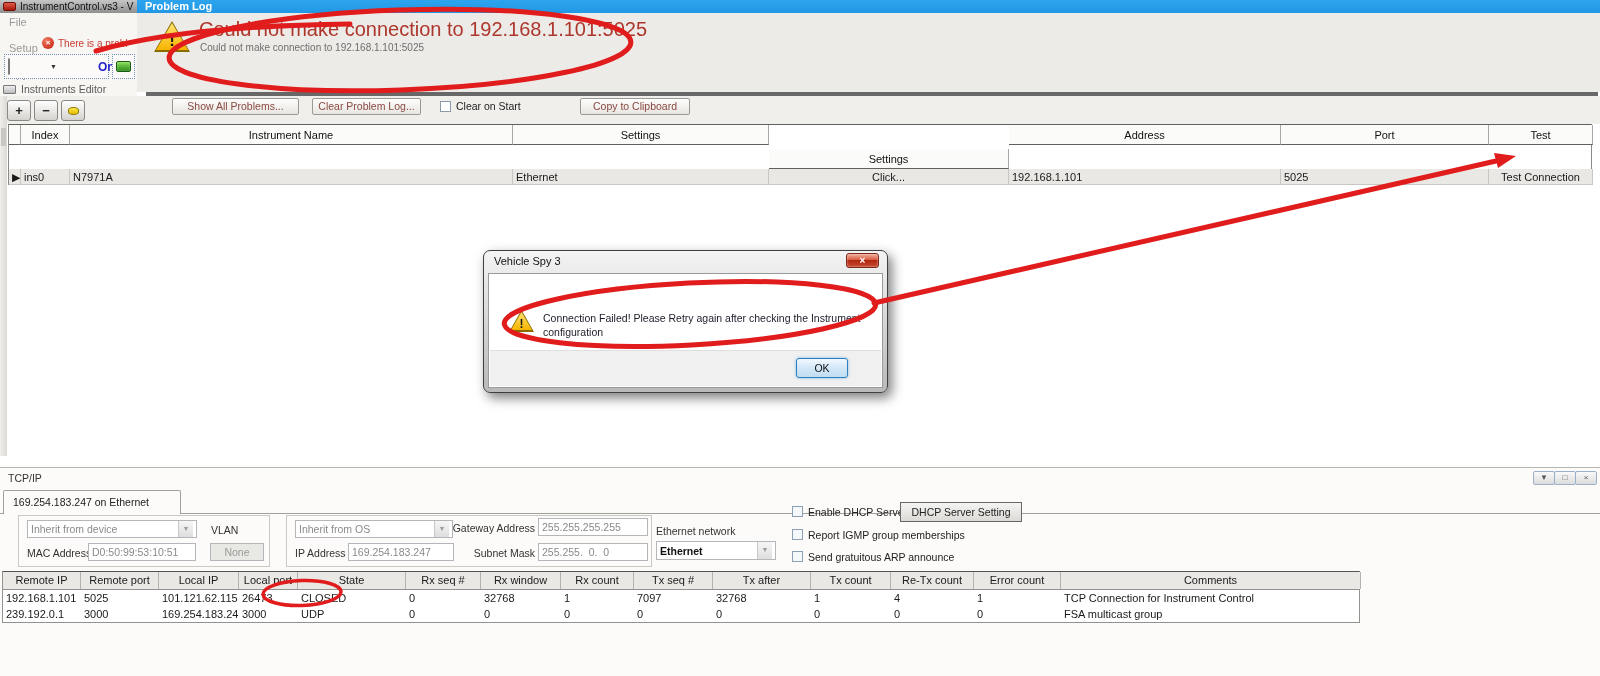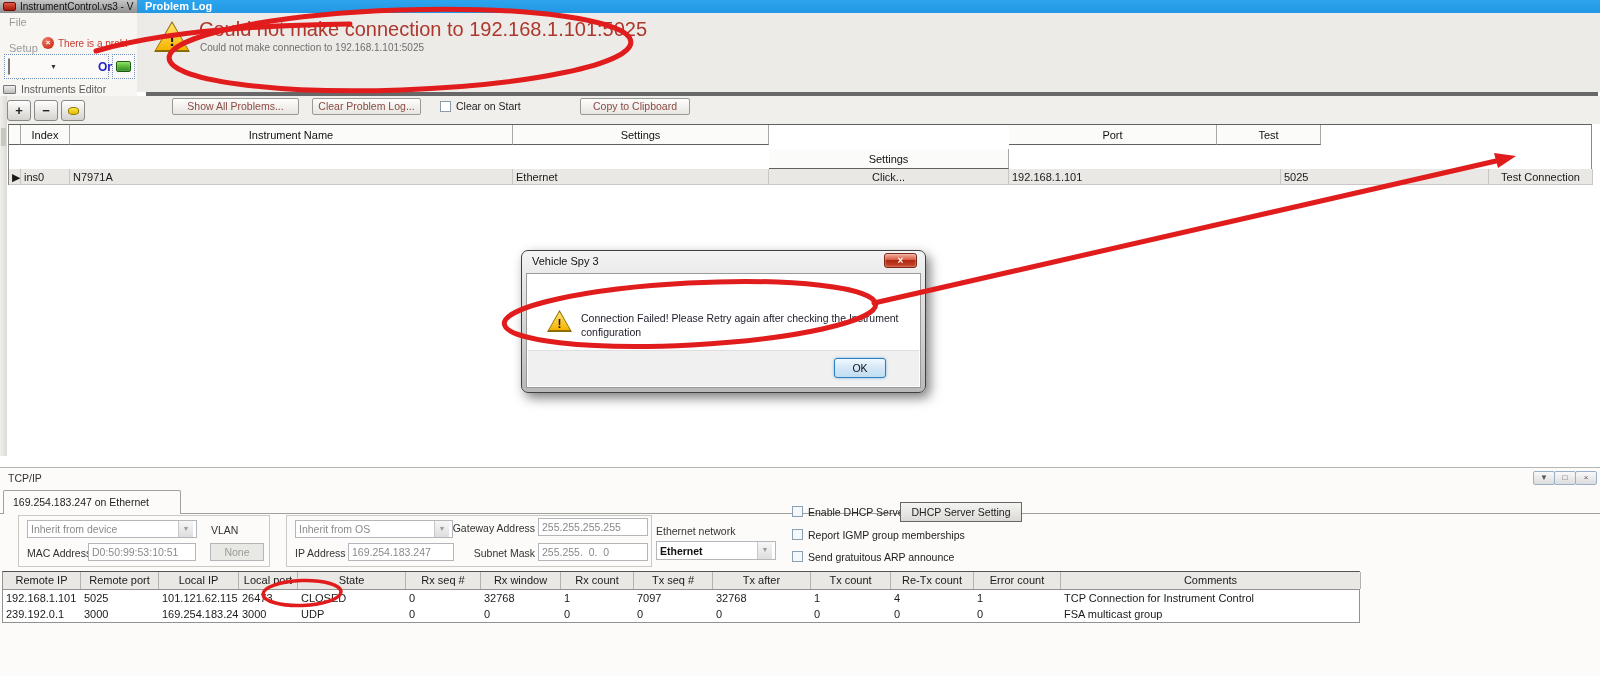--- a/index.html
+++ b/index.html
@@ -79,21 +79,21 @@
   #conn-table .th { height:17px; background:#e9e8e5; border-right:1px solid #b5b3af; color:#1a1a1a; }
   #conn-table .td { height:16px; border:none; color:#1a1a1a; }
   #conn-table .trow.thead { border-bottom:1px solid #94928e; }
 
   
   #gutter { left:0; top:96px; width:7px; height:360px; background:linear-gradient(to right,#f0efec,#dcdad5); }
   #gutter-mark { left:1px; top:128px; width:5px; height:18px; background:#c9c7c2; }
 
   
   #dialog { left:483px; top:250px; width:405px; height:143px; border:1px solid #3f3f3f; border-radius:7px;
-    background:linear-gradient(#f4f4f4,#b9b9b9); box-shadow:4px 5px 12px rgba(0,0,0,.5); z-index:40;margin-left:38px; }
+    background:linear-gradient(#f4f4f4,#b9b9b9); box-shadow:4px 5px 12px rgba(0,0,0,.5); z-index:40; }
   #dialog-title { position:absolute; left:10px; top:4px; font-size:11px; color:#111; }
   #dialog-close { position:absolute; right:8px; top:2px; width:33px; height:15px; border:1px solid #7a281a;
     border-radius:3px; background:linear-gradient(#f0b0a0 0%,#d85a40 45%,#b02810 50%,#c84830 100%);
     color:#fff; font-weight:bold; font-size:10px; text-align:center; line-height:13px; box-shadow:inset 0 0 2px #ffd0c0; }
   #dialog-body { position:absolute; left:4px; right:4px; top:22px; bottom:4px; background:#fff; border:1px solid #9a9a9a; }
   #dialog-warn { left:20px; top:36px; width:25px; height:22px; }
   #dialog-warn .warn-bang { font-size:12px; }
   #dialog-msg { position:absolute; left:54px; top:37px; width:330px; font-size:10.5px; color:#1c1c2a; line-height:14px; }
   #dialog-footer { position:absolute; left:1px; right:1px; bottom:1px; height:36px; background:#f0f0f0; border-top:1px solid #dfdfdf; }
   #dialog-ok { position:absolute; right:33px; top:7px; width:52px; height:20px; border:1px solid #2d7dbd; border-radius:3px;
@@ -185,20 +185,21 @@
   <div class="abs" id="gutter"></div>
   <div class="abs" id="gutter-mark"></div>
 
   <div class="abs" id="inst-table">
       <div class="trow thead">
         <div class="th" style="width: 12px;"></div>
         <div class="th" style="width: 49px; text-align: center;">Index</div>
         <div class="th" style="width: 443px; text-align: center;">Instrument Name</div>
         <div class="th" style="width: 256px; text-align: center;">Settings</div>
         <div class="th" style="width: 240px; text-align: center; margin-top: 24px;">Settings</div>
+        <div class="th" style="width: 272px; text-align: center;">Address</div>
         <div class="th" style="width: 208px; text-align: center;">Port</div>
         <div class="th" style="width: 104px; text-align: center;">Test</div>
       </div>
       <div class="trow">
         <div class="td" style="width: 12px;">▶</div>
         <div class="td" style="width: 49px;">ins0</div>
         <div class="td" style="width: 443px;">N7971A</div>
         <div class="td" style="width: 256px;">Ethernet</div>
         <div class="td" style="width: 240px; text-align: center;">Click...</div>
         <div class="td" style="width: 272px;">192.168.1.101</div>

